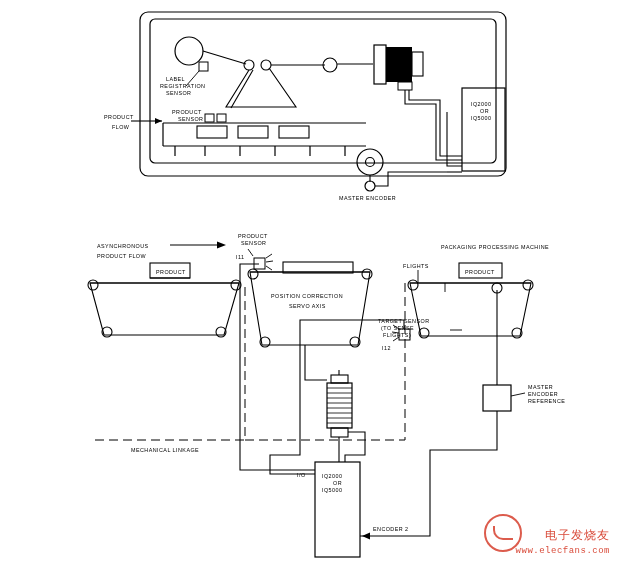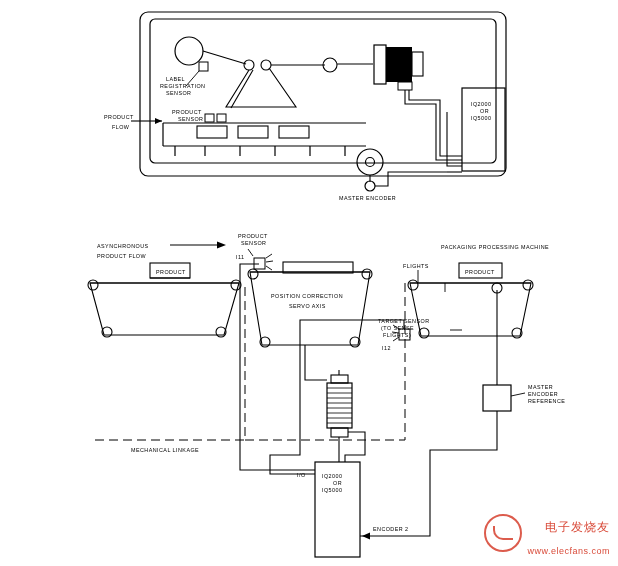--- a/index.html
+++ b/index.html
@@ -33,30 +33,30 @@
     fill: #000000;
   }
   .stroke {
     stroke: #000000;
     fill: none;
   }
   .wm-text {
     position: absolute;
     right: 8px;
     bottom: 10px;
-    font-family: Liberation Sans, sans-serif;
+    font-family: Liberation Mono, monospace;
     font-size: 9px;
     color: #d94b3a;
     letter-spacing: 0.5px;
     white-space: nowrap;
   }
   .wm-cn {
     position: absolute;
     right: 8px;
-    bottom: 30px;
+    bottom: 22px;
     font-family: "Liberation Sans", sans-serif;
     font-size: 12px;
     color: #d94b3a;
     letter-spacing: 1px;
     white-space: nowrap;
   }
   .wm-circle {
     position: absolute;
     right: 96px;
     bottom: 14px;

